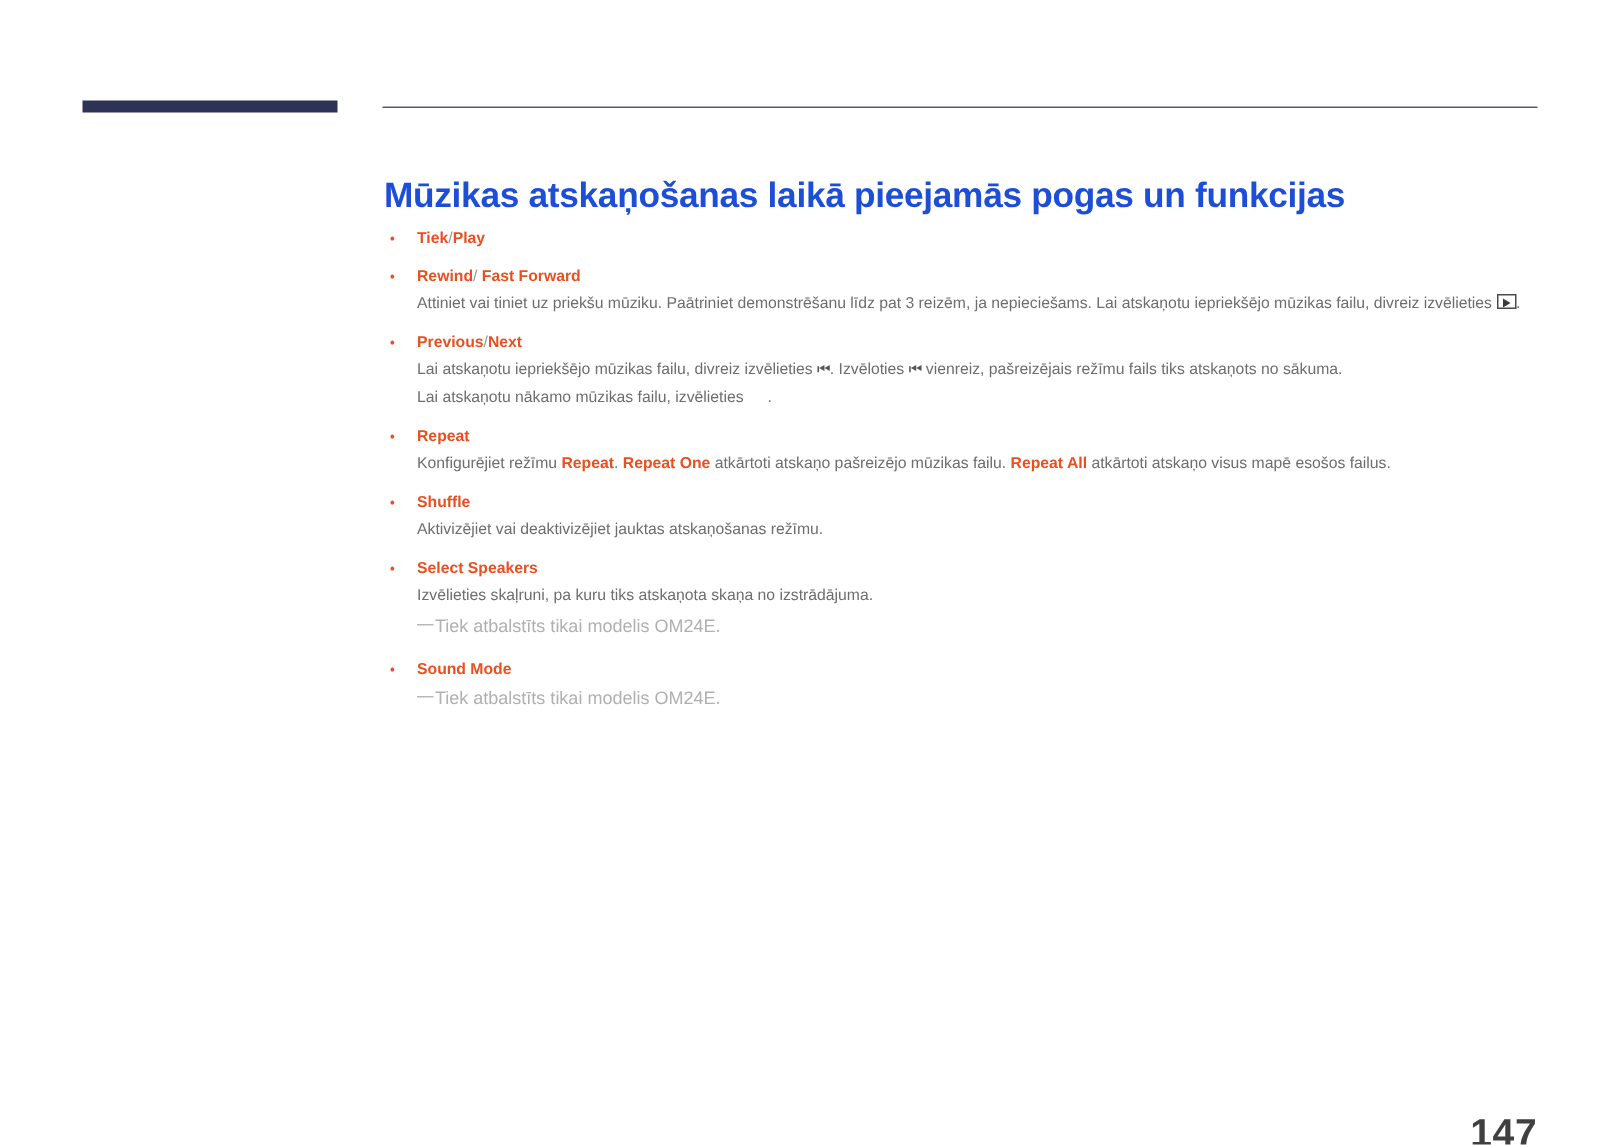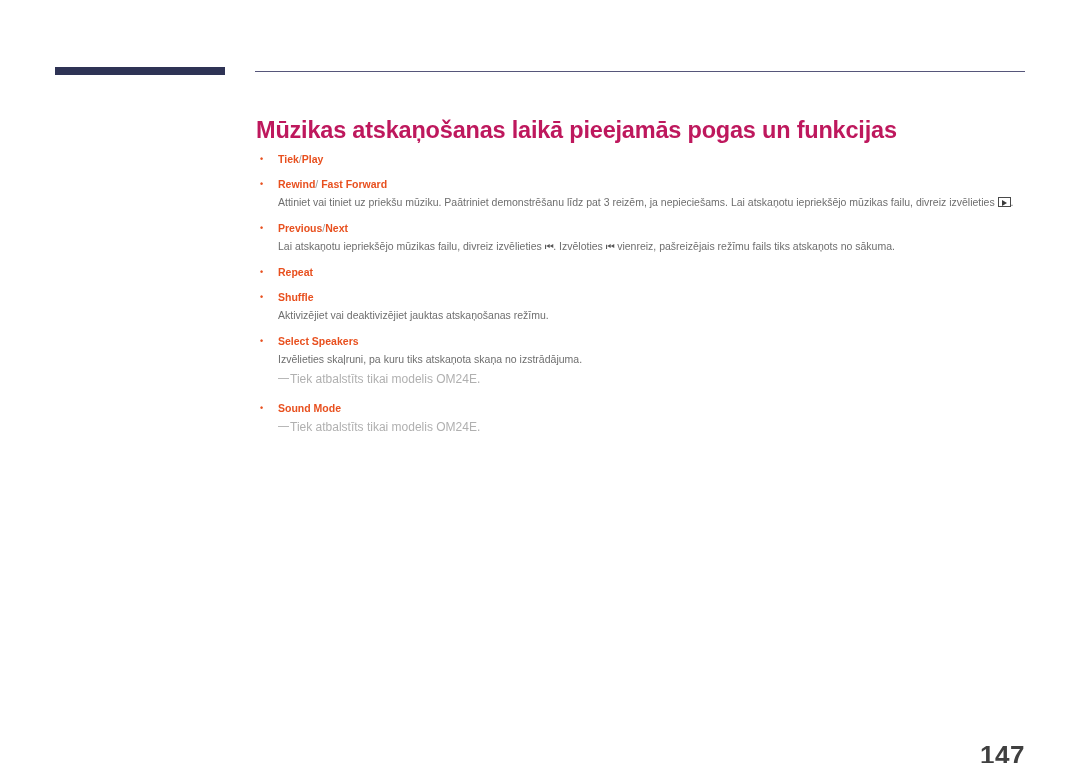--- a/index.html
+++ b/index.html
@@ -42,21 +42,21 @@
   }
 
   
   .title {
     position: absolute;
     left: 256px;
     top: 100px;
     width: 770px;
     font-size: 23.5px;
     font-weight: bold;
-    color: #be185d;
+    color: #1d4ed8;
     letter-spacing: -0.2px;
     line-height: 1.25;
     white-space: nowrap;
   }
 
   
   .content {
     position: absolute;
     left: 256px;
     top: 150px;
@@ -201,28 +201,30 @@
       <div class="desc"><span>Attiniet vai tiniet uz priekšu mūziku. Paātriniet demonstrēšanu līdz pat 3 reizēm, ja nepieciešams. Lai atskaņotu iepriekšējo mūzikas failu, divreiz izvēlieties</span> <span class="icon-box"></span><span>.</span></div>
     </div>
 
     <div class="spacer-xs"></div>
 
     <div class="bullet-block">
       <div class="bullet-head">
         <span class="dot">•</span><span>Previous</span><span class="sep">/</span><span>Next</span>
       </div>
       <div class="desc"><span>Lai atskaņotu iepriekšējo mūzikas failu, divreiz izvēlieties</span> <span class="mi">⏮</span><span>. Izvēloties</span> <span class="mi">⏮</span> <span>vienreiz, pašreizējais režīmu fails tiks atskaņots no sākuma.</span></div>
+      <div class="desc"><span>Lai atskaņotu nākamo mūzikas failu, izvēlieties</span> <span class="icon-blank"></span><span>.</span></div>
     </div>
 
     <div class="spacer-xs"></div>
 
     <div class="bullet-block">
       <div class="bullet-head">
         <span class="dot">•</span><span>Repeat</span>
       </div>
+      <div class="desc"><span>Konfigurējiet režīmu</span> <span class="hl">Repeat</span><span>.</span> <span class="hl">Repeat One</span> <span>atkārtoti atskaņo pašreizējo mūzikas failu.</span> <span class="hl">Repeat All</span> <span>atkārtoti atskaņo visus mapē esošos failus.</span></div>
     </div>
 
     <div class="spacer-xs"></div>
 
     <div class="bullet-block">
       <div class="bullet-head">
         <span class="dot">•</span><span>Shuffle</span>
       </div>
       <div class="desc">Aktivizējiet vai deaktivizējiet jauktas atskaņošanas režīmu.</div>
     </div>

